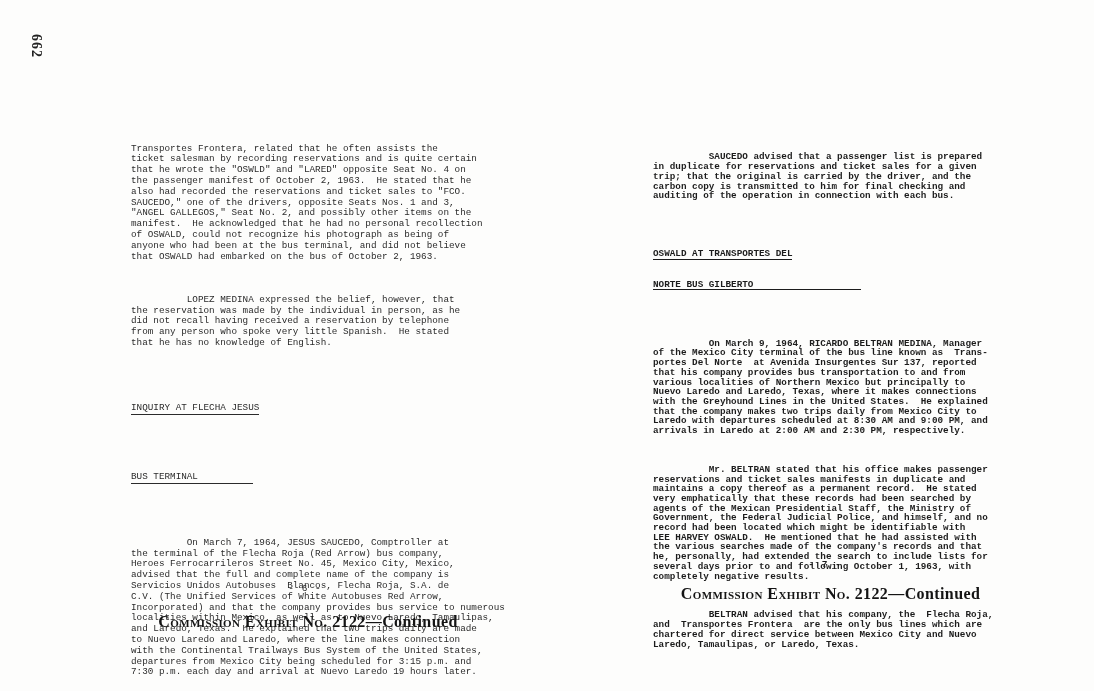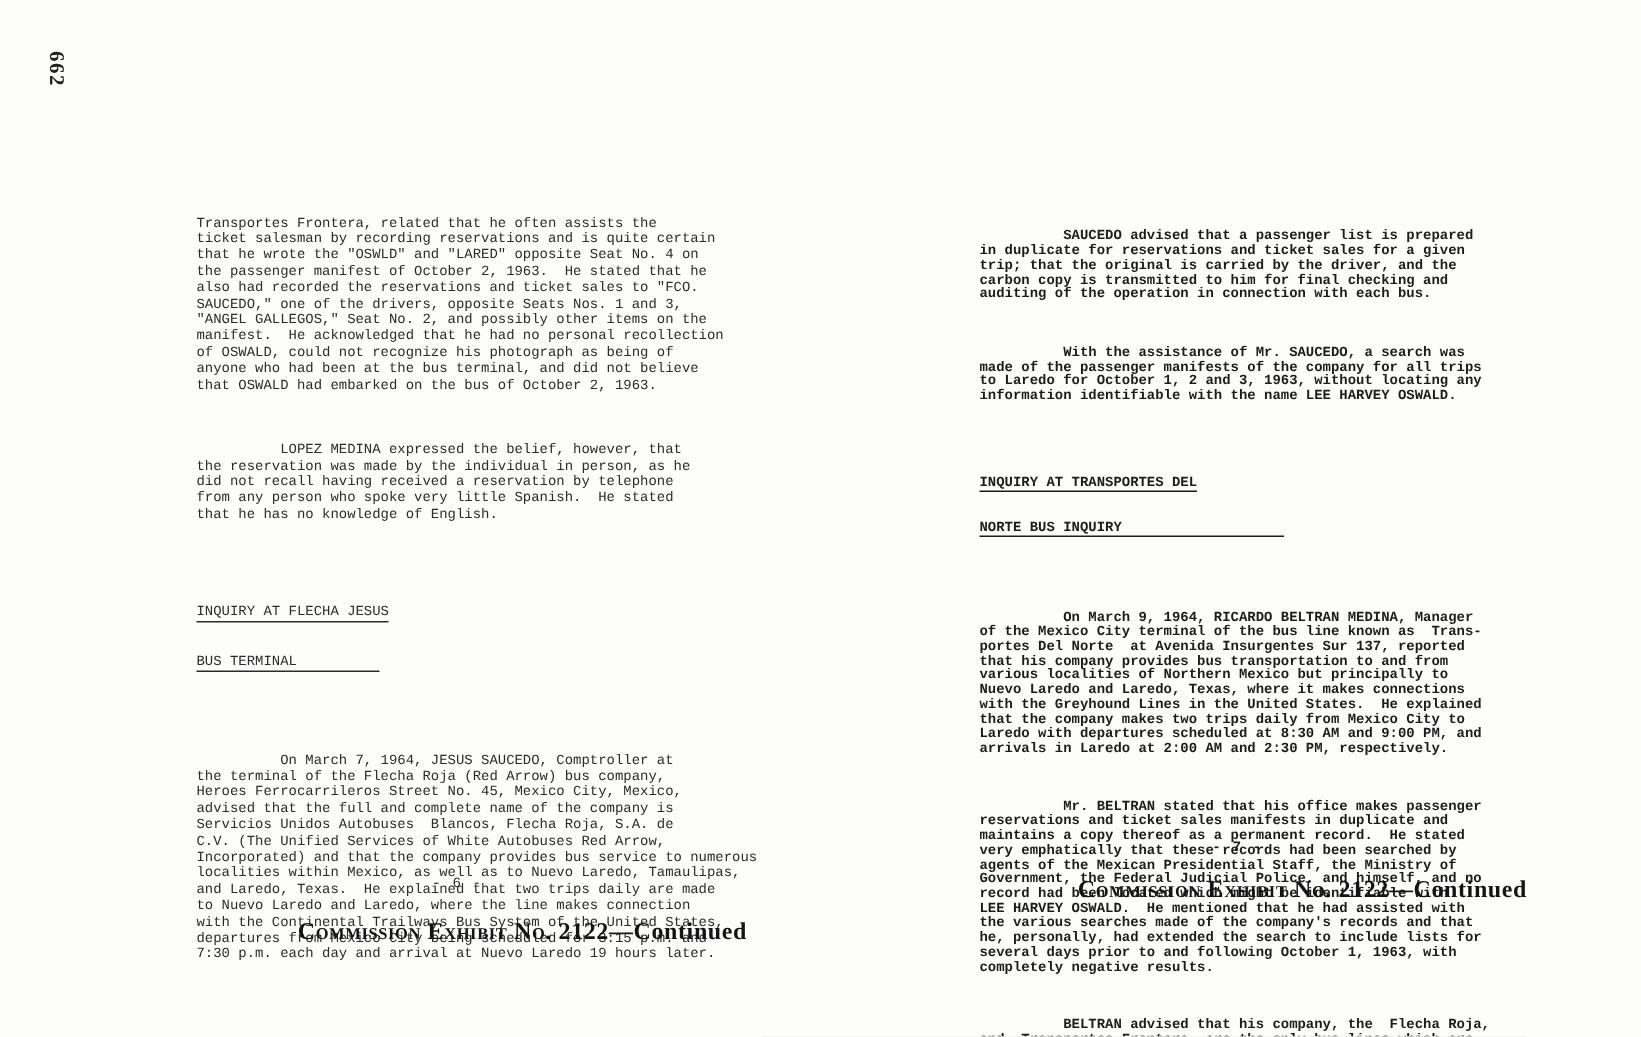--- a/index.html
+++ b/index.html
@@ -52,34 +52,34 @@
   .para { white-space: pre; margin: 0 0 10.8px 0; }
   #right-col .para { margin-bottom: 9.7px; }
   .heading-block { margin: 0 0 10.8px 0; }
   #right-col .heading-block { margin-bottom: 9.7px; }
   .heading-line { display: block; }
   .heading-line > span {
     display: inline-block;
     border-bottom: 1.2px solid #2b2b2b;
   }
   #right-col .heading-line > span { border-bottom-color: #1c1c1c; }
-  .u-ext-left  { padding-right: 55px; }
+  .u-ext-left  { padding-right: 55px; margin-top: 36px; }
   .u-ext-right { padding-right: 108px; }
   
   .dash-pagenum {
     position: absolute;
     text-align: center;
     font-size: 9.5px;
     letter-spacing: 1px;
   }
   #left-dash  { left: 130px; top: 583px; width: 350px; color: #2b2b2b; }
   #right-dash { left: 640px; top: 559px; width: 370px; font-weight: bold; color: #1c1c1c; }
   .exhibit-caption {
     position: absolute;
-    text-align: right;
+    text-align: center;
     font-family: "Liberation Serif", "DejaVu Serif", serif;
     font-size: 16px;
     font-weight: 600;
     color: #141414;
     letter-spacing: 0.4px;
     white-space: nowrap;
   }
   #left-exhibit  { left: 118px; top: 613px; width: 380px; }
   #right-exhibit { left: 643px; top: 585px; width: 375px; }
   .smallcaps { font-variant: small-caps; }
@@ -130,27 +130,23 @@
   <div id="left-dash" class="dash-pagenum">- 6 -</div>
 
   <div id="left-exhibit" class="exhibit-caption"><span class="smallcaps">Commission Exhibit No.</span><span> 2122—Continued</span></div>
 
   <div id="right-col" class="page-col">
     <div class="para">          SAUCEDO advised that a passenger list is prepared
 in duplicate for reservations and ticket sales for a given
 trip; that the original is carried by the driver, and the
 carbon copy is transmitted to him for final checking and
 auditing of the operation in connection with each bus.</div>
-    <div class="para">          With the assistance of Mr. SAUCEDO, a search was
-made of the passenger manifests of the company for all trips
-to Laredo for October 1, 2 and 3, 1963, without locating any
-information identifiable with the name LEE HARVEY OSWALD.</div>
     <div class="heading-block">
-      <span class="heading-line"><span>INQUIRY AT TRANSPORTES DEL</span></span>
-      <span class="heading-line"><span class="u-ext-right">NORTE BUS INQUIRY</span></span>
+      <span class="heading-line"><span>OSWALD AT TRANSPORTES DEL</span></span>
+      <span class="heading-line"><span class="u-ext-right">NORTE BUS GILBERTO</span></span>
     </div>
     <div class="para">          On March 9, 1964, RICARDO BELTRAN MEDINA, Manager
 of the Mexico City terminal of the bus line known as  Trans-
 portes Del Norte  at Avenida Insurgentes Sur 137, reported
 that his company provides bus transportation to and from
 various localities of Northern Mexico but principally to
 Nuevo Laredo and Laredo, Texas, where it makes connections
 with the Greyhound Lines in the United States.  He explained
 that the company makes two trips daily from Mexico City to
 Laredo with departures scheduled at 8:30 AM and 9:00 PM, and

